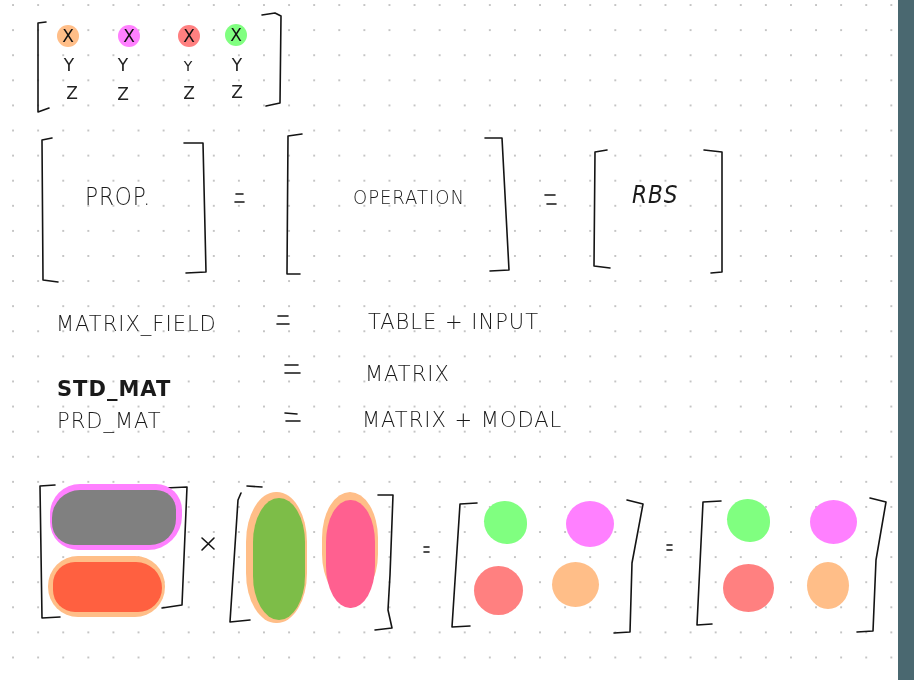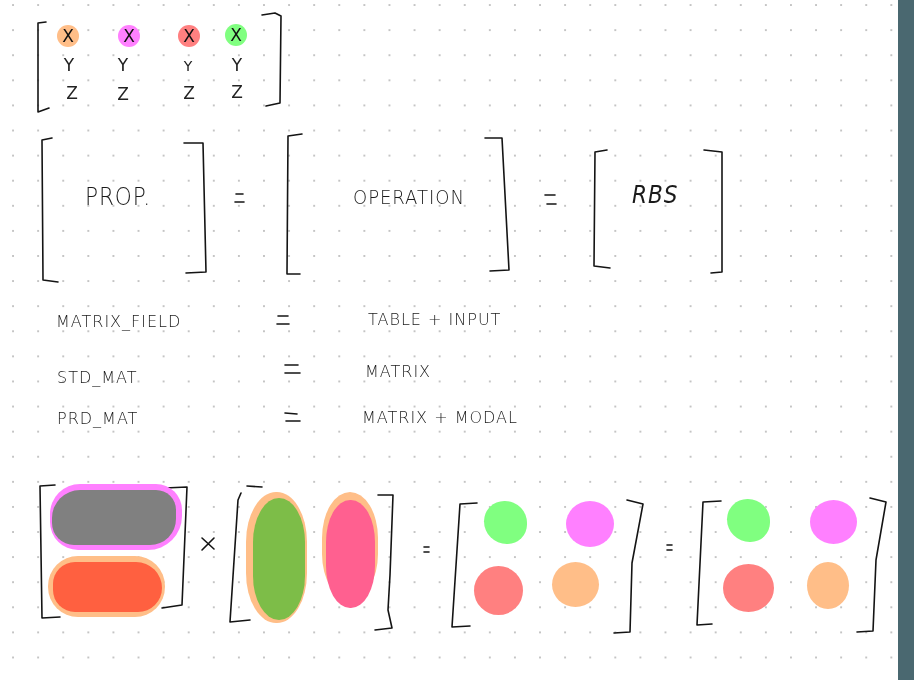--- a/index.html
+++ b/index.html
@@ -21,21 +21,21 @@
   }
   svg.ink { position: absolute; left: 0; top: 0; width: 898px; height: 680px; overflow: visible; }
   .stroke { fill: none; stroke: #141414; stroke-width: 1.6; stroke-linecap: round; stroke-linejoin: round; }
   .hw {
     position: absolute; white-space: nowrap; color: #1a1a1a;
     font-family: "DejaVu Sans", sans-serif; font-weight: 300;
     letter-spacing: 1px; transform-origin: left center;
   }
   .hw.big { font-size: 24px; transform: scaleX(0.9); }
   .hw.med { font-size: 19px; transform: scaleX(0.95); }
-  .hw.small { font-size: 16px; }
+  .hw.small { font-size: 21px; }
   .dot-sym {
     position: absolute; border-radius: 50%;
     display: flex; align-items: center; justify-content: center;
   }
   .dot-sym span { font-family: "DejaVu Sans", sans-serif; font-size: 17px; color: #111; line-height: 1; }
   .vlabel { position: absolute; font-family: "DejaVu Sans", sans-serif; font-size: 17px; color: #222; width: 22px; text-align: center; }
   .blob { position: absolute; }
 </style>
 </head>
 <body>
@@ -104,21 +104,21 @@
 <div class="vlabel" style="left:112px;top:84px;">Z</div>
 <div class="vlabel" style="left:178px;top:83px;">Z</div>
 <div class="vlabel" style="left:226px;top:82px;">Z</div>
 
 <div class="hw big" style="left:85px;top:183px;">PROP.</div>
 <div class="hw med" style="left:353px;top:186px;">OPERATION</div>
 <div class="hw big" style="left:632px;top:181px;font-style:italic;">RBS</div>
 
 <div class="hw small" style="left:56px;top:312px;">MATRIX_FIELD</div>
 <div class="hw small" style="left:368px;top:310px;">TABLE + INPUT</div>
-<div class="hw small" style="left:57px;top:368px;">STD_MAT</div>
+<div class="hw small" style="left:57px;top:377px;font-weight:bold;">STD_MAT</div>
 <div class="hw small" style="left:365px;top:362px;">MATRIX</div>
 <div class="hw small" style="left:57px;top:409px;">PRD_MAT</div>
 <div class="hw small" style="left:362px;top:408px;">MATRIX + MODAL</div>
 
 <div class="blob" style="left:50px;top:484px;width:132px;height:66px;background:#ff80ff;border-radius:30px 26px 34px 28px;"></div>
 <div class="blob" style="left:52px;top:490px;width:124px;height:55px;background:#808080;border-radius:28px 20px 26px 22px;"></div>
 <div class="blob" style="left:48px;top:556px;width:117px;height:61px;background:#ffbe88;border-radius:30px;"></div>
 <div class="blob" style="left:53px;top:562px;width:109px;height:50px;background:#ff6040;border-radius:22px 26px 24px 22px;"></div>
 
 <div class="blob" style="left:246px;top:492px;width:61px;height:131px;background:#ffbe88;border-radius:30px / 50px;"></div>

